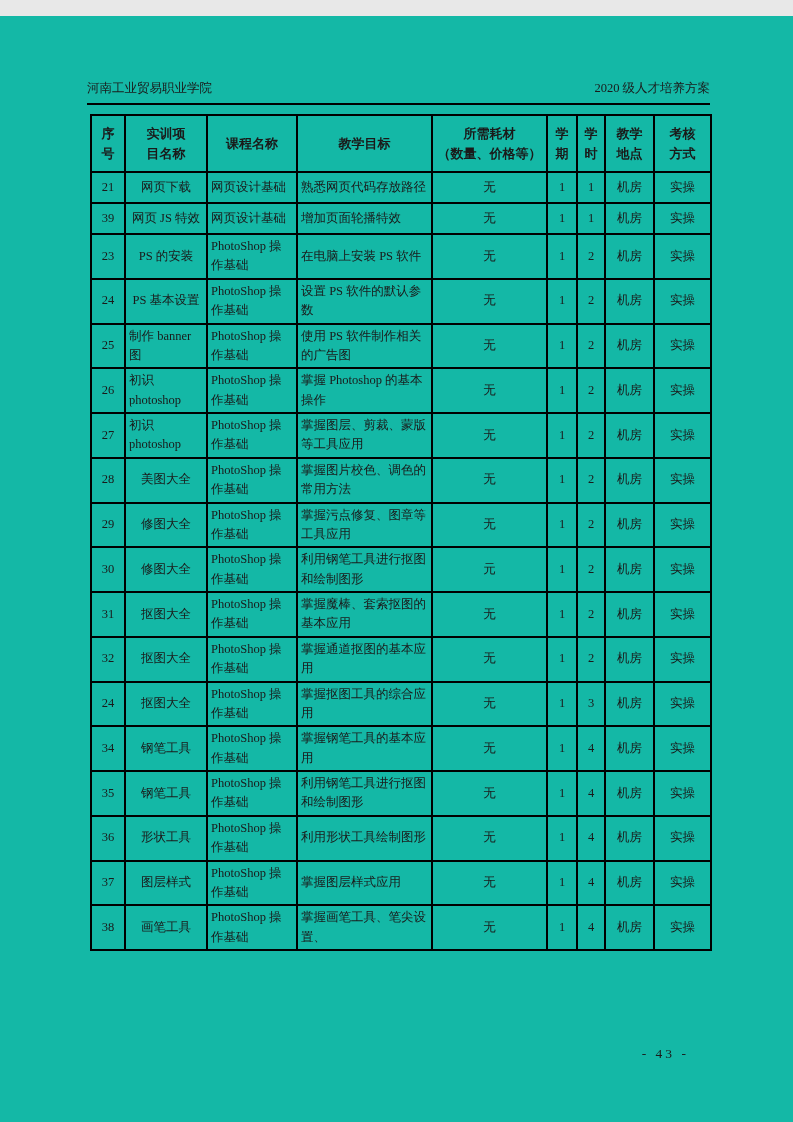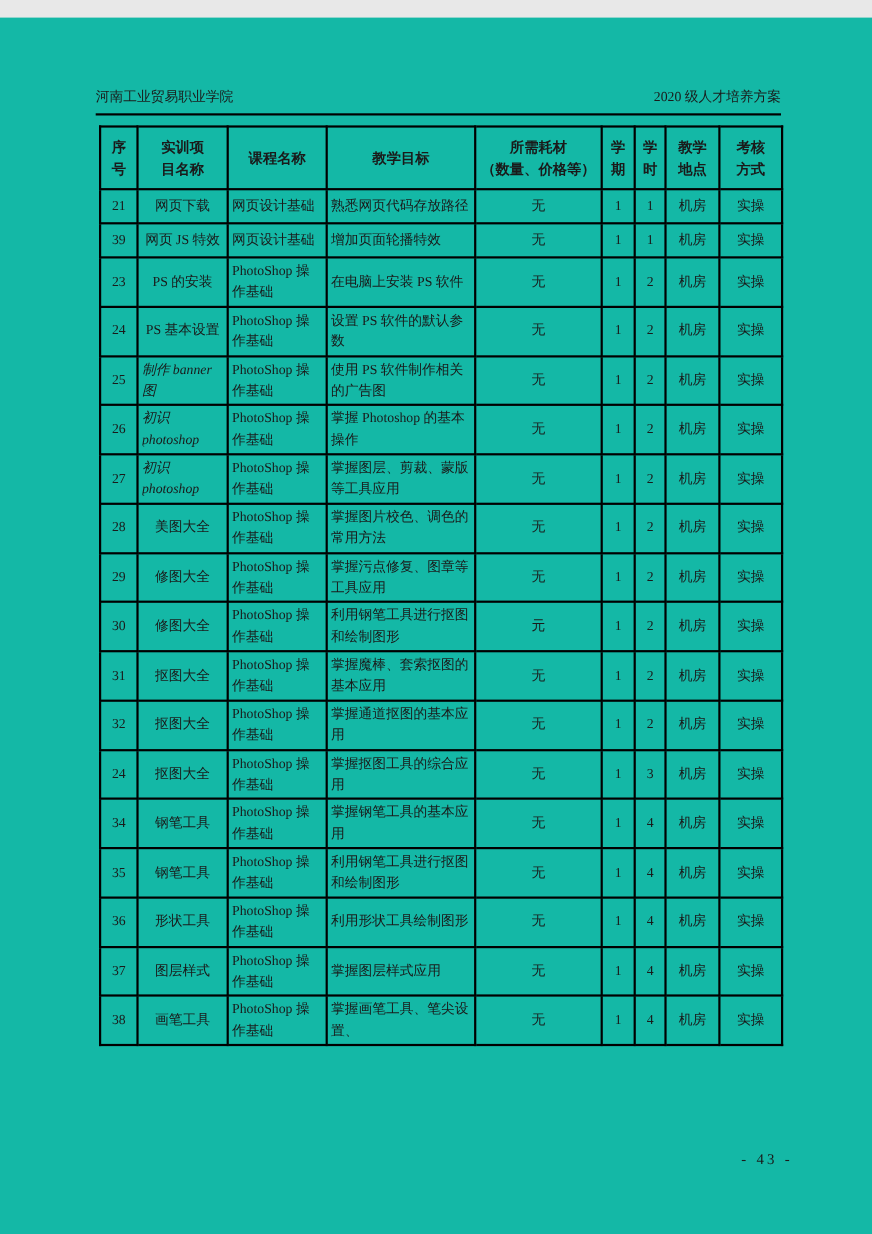--- a/index.html
+++ b/index.html
@@ -68,30 +68,30 @@
   .col-goal      { width: 135px; }
   .col-materials { width: 115px; }
   .col-semester  { width: 30px; }
   .col-hours     { width: 28px; }
   .col-location  { width: 49px; }
   .col-assess    { width: 57px; }
 
   td.c-seq, td.c-materials, td.c-semester, td.c-hours,
   td.c-location, td.c-assess { text-align: center; }
   td.c-name   { text-align: center; padding: 2px 1px; border-radius: 16px; }
-  td.c-name.left { text-align: left; padding-left: 3px; font-style: italic; }
+  td.c-name.left { text-align: left; padding-left: 3px; }
   td.c-course { text-align: left; padding-left: 5px; }
   td.c-goal   { text-align: left; padding-left: 3px; }
   td.c-goal.center { text-align: left; }
 
   
   .page-footer {
     position: absolute;
     top: 1030px;
-    right: 72px;
+    right: 104px;
     font-size: 13.5px;
     letter-spacing: 3px;
   }
 </style>
 </head>
 <body>
 
 <div class="page">
 
   <div class="page-header">

